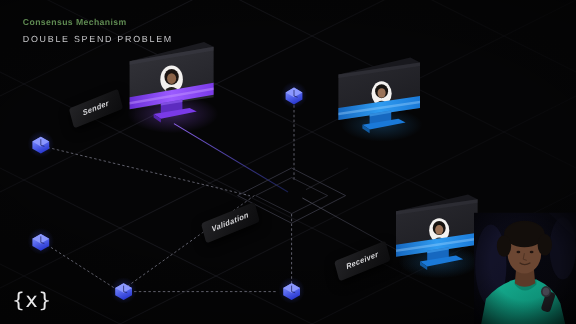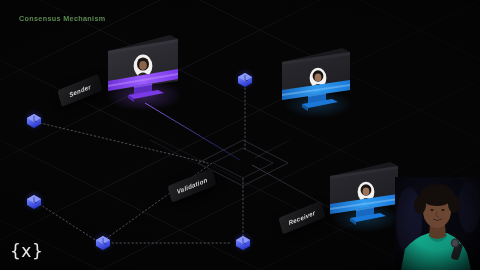--- a/index.html
+++ b/index.html
@@ -216,20 +216,21 @@
         <path d="M243,236 L250,240 L243,244 L236,240 Z" fill="#8f9bff" opacity="0.9"></path>
         <path d="M243,238 L243,243 L246,244" stroke="#1a2060" stroke-width="0.6" fill="none"></path>
       </g>
     </g>
   </svg>
 
   <div id="bg-vignette"></div>
 
   <div id="title-block">
     <p id="eyebrow">Consensus Mechanism</p>
+    <p id="headline">DOUBLE SPEND PROBLEM</p>
   </div>
 
   <div class="monitor" style="left:100px; top:33px;">
     <svg width="84" height="84" viewBox="0 0 84 84">
       <defs>
         <linearGradient id="sndScreen" x1="0" y1="0" x2="0.6" y2="1">
           <stop offset="0" stop-color="#34343a"></stop>
           <stop offset="1" stop-color="#232329"></stop>
         </linearGradient>
         <linearGradient id="sndAccent" x1="0" y1="0" x2="1" y2="0">

